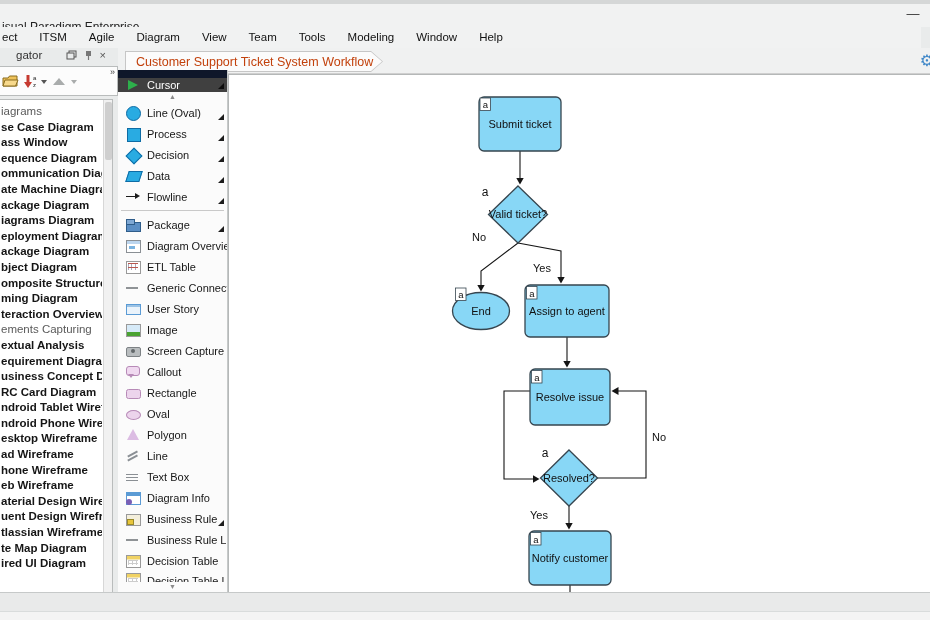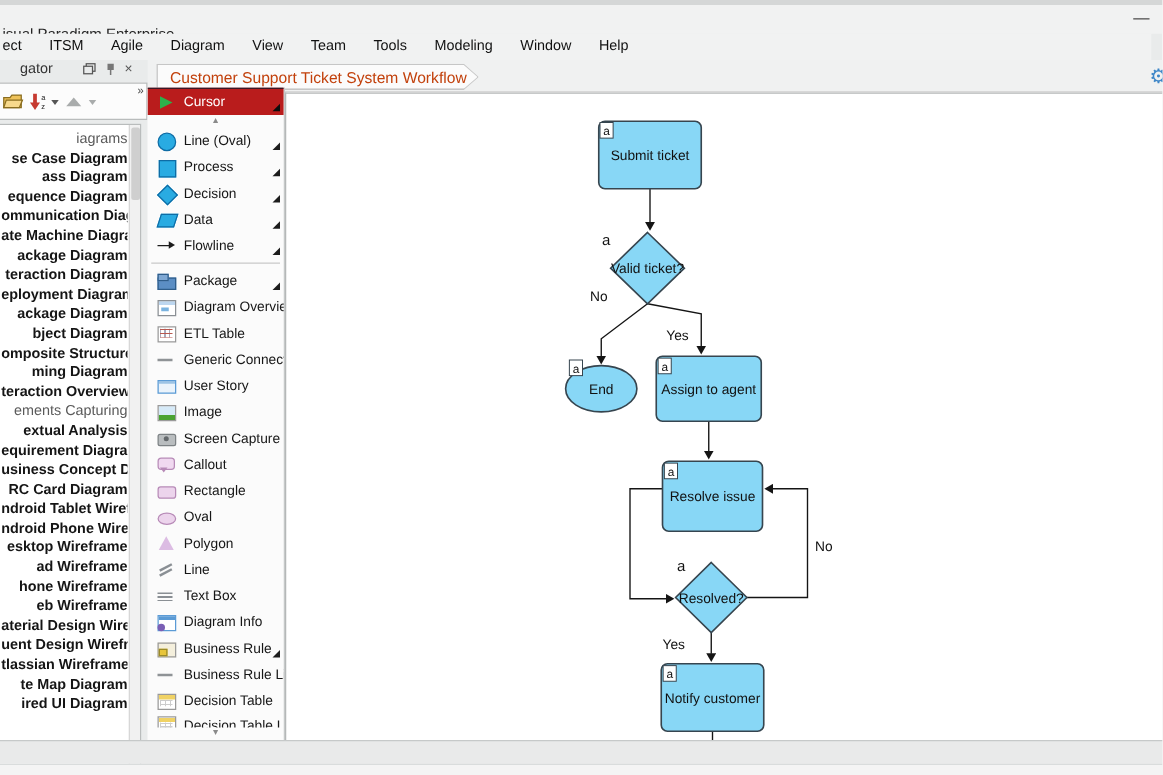--- a/index.html
+++ b/index.html
@@ -39,33 +39,33 @@
   .nav-toolbar { position:absolute; left:-1px; top:18px; width:119px; height:30px; background:#fcfcfc;
                  border:1px solid #b9bcbc; display:flex; align-items:center; gap:4px; padding-left:2px; }
   .tb-caret    { width:0; height:0; border-left:3.5px solid transparent; border-right:3.5px solid transparent;
                  border-top:4px solid #555; margin-top:2px; }
   .tb-caret.lite { border-top-color:#a9acac; }
   .tb-overflow { position:absolute; right:3px; top:0px; font-size:9px; color:#444; letter-spacing:-1px; }
 
   .nav-list    { position:absolute; left:-1px; top:51px; width:114px; height:533px; background:#ffffff;
                  border:1px solid #b9bcbc; overflow:hidden; padding-top:4px; }
   .nav-row     { height:15.6px; line-height:15.6px; font-size:11.5px; white-space:nowrap; overflow:hidden;
-                 padding-left:1px; width:102px;text-align:right; }
+                 padding-left:1px; width:102px; }
   .nav-row.itm { font-weight:bold; color:#151515; }
   .nav-row.cat { color:#5a5a5a; }
   .nav-scroll  { position:absolute; right:0; top:0; width:9px; height:100%; background:#f1f1f1;
                  border-left:1px solid #d7d7d7; }
   .nav-thumb   { position:absolute; left:1px; top:2px; width:7px; height:58px; background:#cfcfcf; border-radius:2px; }
 
   
   .palette     { position:absolute; left:118px; top:70px; width:110px; height:522px; background:#fbfbfb;
                  border-right:1px solid #c6c9c9; overflow:hidden; }
   .p-row       { position:relative; height:21px; display:flex; align-items:center; gap:6px; padding-left:7px;
                  font-size:11px; color:#161616; }
-  .p-row.selected { height:22px; background:#b91c1c; color:#fff; border-top:1px solid #0f172a; }
+  .p-row.selected { height:22px; background:#404040; color:#fff; border-top:8px solid #0f172a; }
   .p-row.flyout::after { content:''; position:absolute; right:3px; bottom:3px; width:0; height:0;
                  border-left:6px solid transparent; border-bottom:6px solid #1c1c1c; }
   .p-row.selected.flyout::after { border-bottom-color:#0d0d0d; }
   .p-label     { white-space:nowrap; }
   .p-glyph     { display:none; }
   .p-row.scroll { height:10px; justify-content:center; padding-left:0; }
   .p-row.scroll .p-glyph { display:block; font-size:7px; color:#8a8a8a; line-height:10px; }
   .p-row.sep   { height:7px; padding:0; }
   .p-row.sep::before { content:''; position:absolute; left:3px; right:3px; top:3px; border-top:1px solid #c9c9c9; }
   .p-row.clipped { height:11px; overflow:hidden; align-items:flex-start; }
@@ -223,36 +223,36 @@
 
   <div class="nav-list">
     <div>
         <div class="nav-row cat">
     <span>iagrams</span>
   </div>
         <div class="nav-row itm">
     <span>se Case Diagram</span>
   </div>
         <div class="nav-row itm">
-    <span>ass Diagram</span>
+    <span>ass Window</span>
   </div>
         <div class="nav-row itm">
     <span>equence Diagram</span>
   </div>
         <div class="nav-row itm">
     <span>ommunication Diagram</span>
   </div>
         <div class="nav-row itm">
     <span>ate Machine Diagram</span>
   </div>
         <div class="nav-row itm">
     <span>ackage Diagram</span>
   </div>
         <div class="nav-row itm">
-    <span>teraction Diagram</span>
+    <span>iagrams Diagram</span>
   </div>
         <div class="nav-row itm">
     <span>eployment Diagram</span>
   </div>
         <div class="nav-row itm">
     <span>ackage Diagram</span>
   </div>
         <div class="nav-row itm">
     <span>bject Diagram</span>
   </div>

